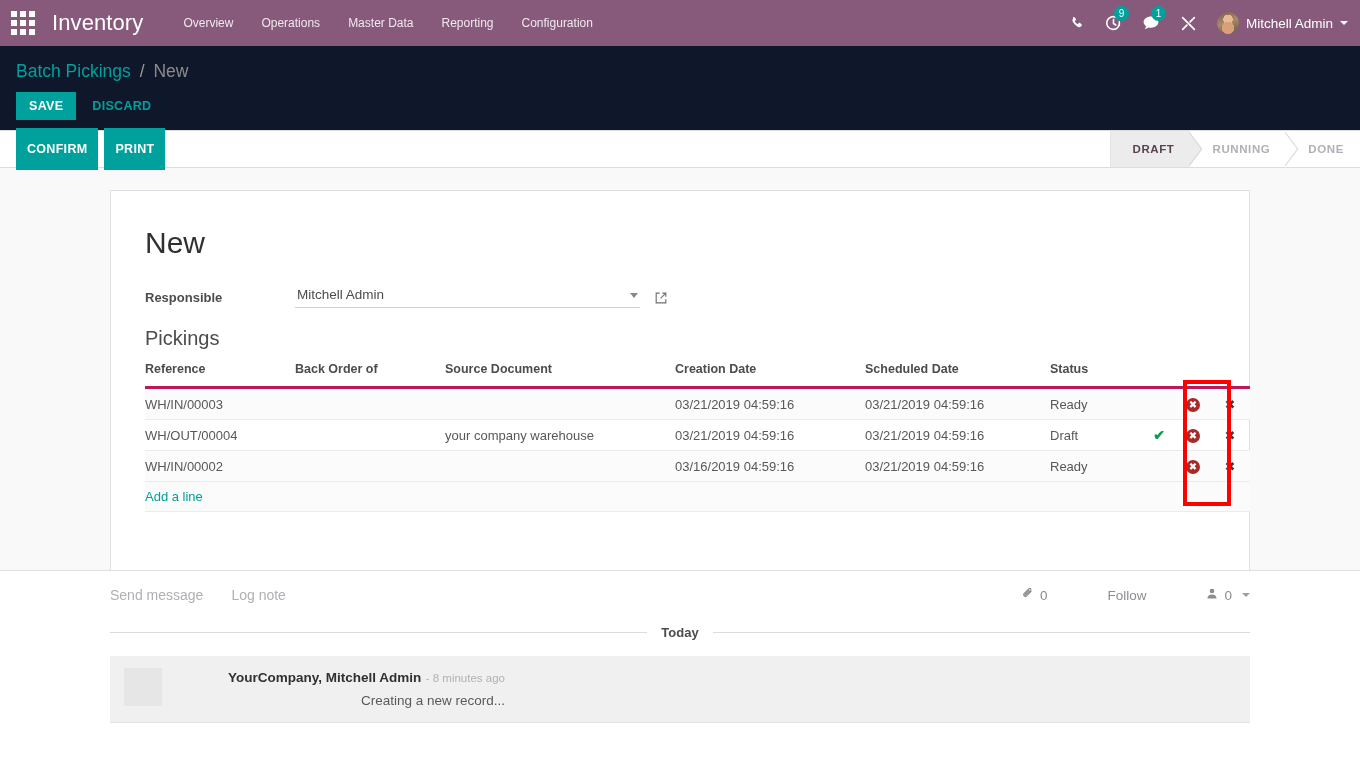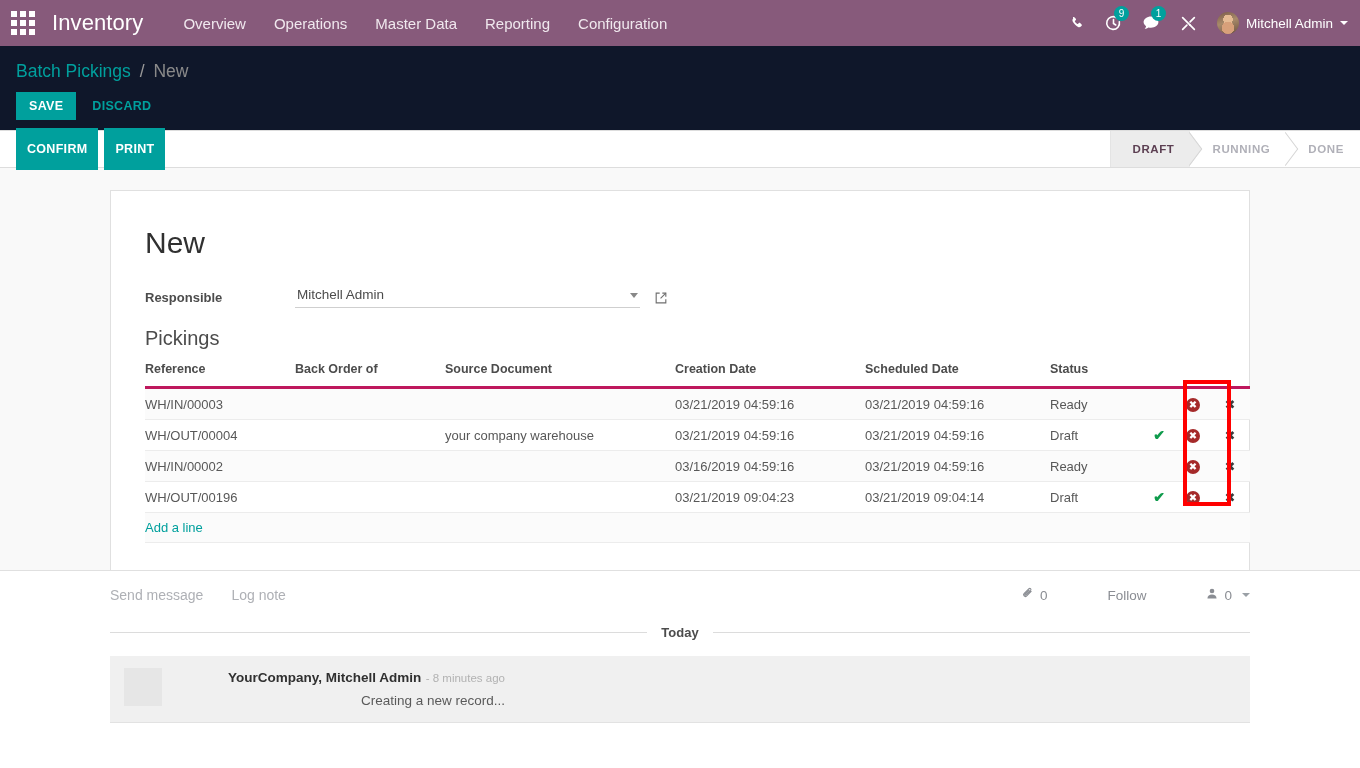--- a/index.html
+++ b/index.html
@@ -38,21 +38,21 @@
     font-size: 22px;
     font-weight: 400;
     color: #ffffff;
     letter-spacing: .1px;
     margin-right: 40px;
     white-space: nowrap;
   }
   .nav-menu { display: flex; align-items: center; gap: 28px; }
   .nav-menu a {
     color: #f0e8ee;
-    font-size: 15px;
+    font-size: 12px;
     text-decoration: none;
     white-space: nowrap;
   }
   .nav-right {
     margin-left: auto;
     display: flex;
     align-items: center;
     gap: 20px;
   }
   .nav-icon {
@@ -556,37 +556,20 @@
           <td class="col-check cell-center">
             <span class="icon-check"></span>
           </td>
           <td class="col-cancel cell-center">
             <span class="icon-cancel">✖</span>
           </td>
           <td class="col-delete cell-center">
             <span class="icon-delete">✖</span>
           </td>
         </tr>
-        <tr>
-          <td class="col-ref">WH/OUT/00196</td>
-          <td class="col-backorder"></td>
-          <td class="col-source"></td>
-          <td class="col-created">03/21/2019 09:04:23</td>
-          <td class="col-sched">03/21/2019 09:04:14</td>
-          <td class="col-status">Draft</td>
-          <td class="col-check cell-center">
-            <span class="icon-check">✔</span>
-          </td>
-          <td class="col-cancel cell-center">
-            <span class="icon-cancel">✖</span>
-          </td>
-          <td class="col-delete cell-center">
-            <span class="icon-delete">✖</span>
-          </td>
-        </tr>
         <tr class="add-line-row">
           <td colspan="9">
             <span class="add-line">Add a line</span>
           </td>
         </tr>
       </tbody>
     </table>
   </div>
 </div>
 

